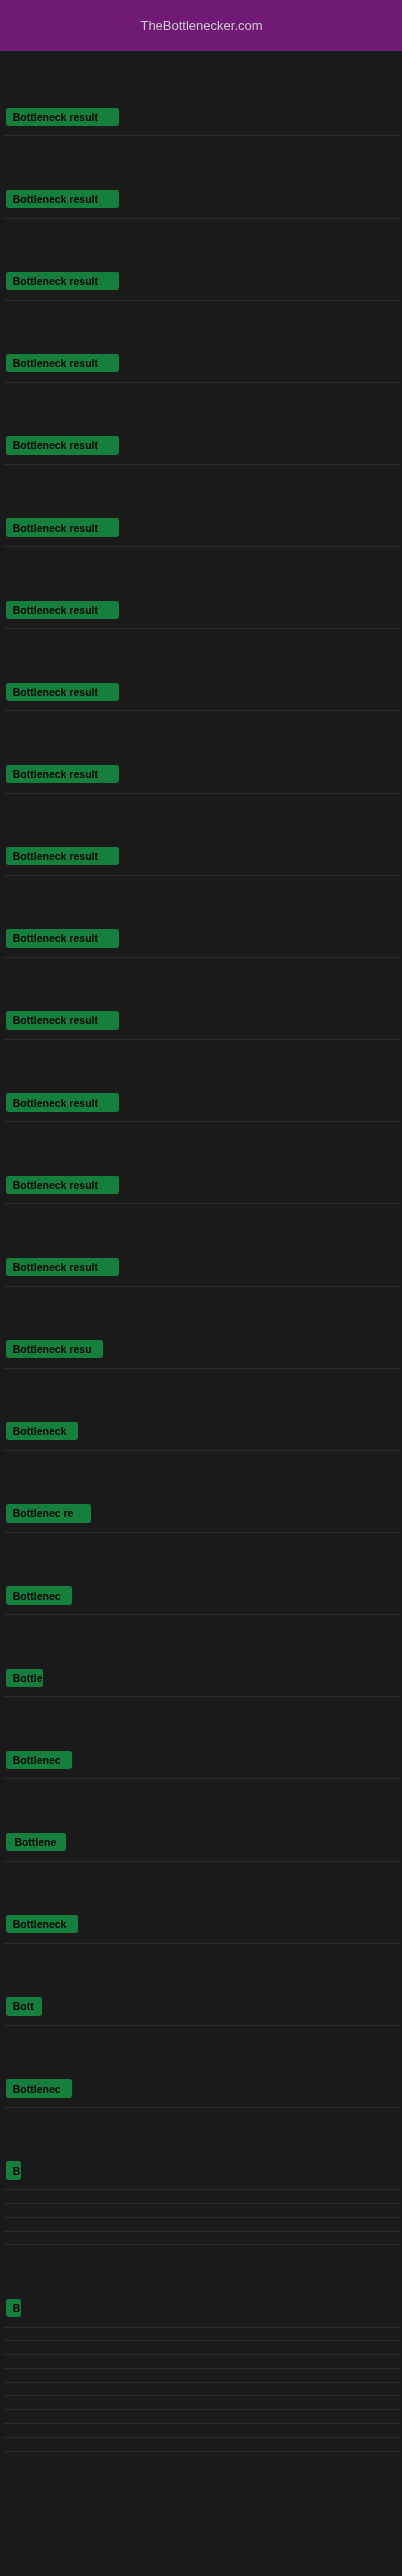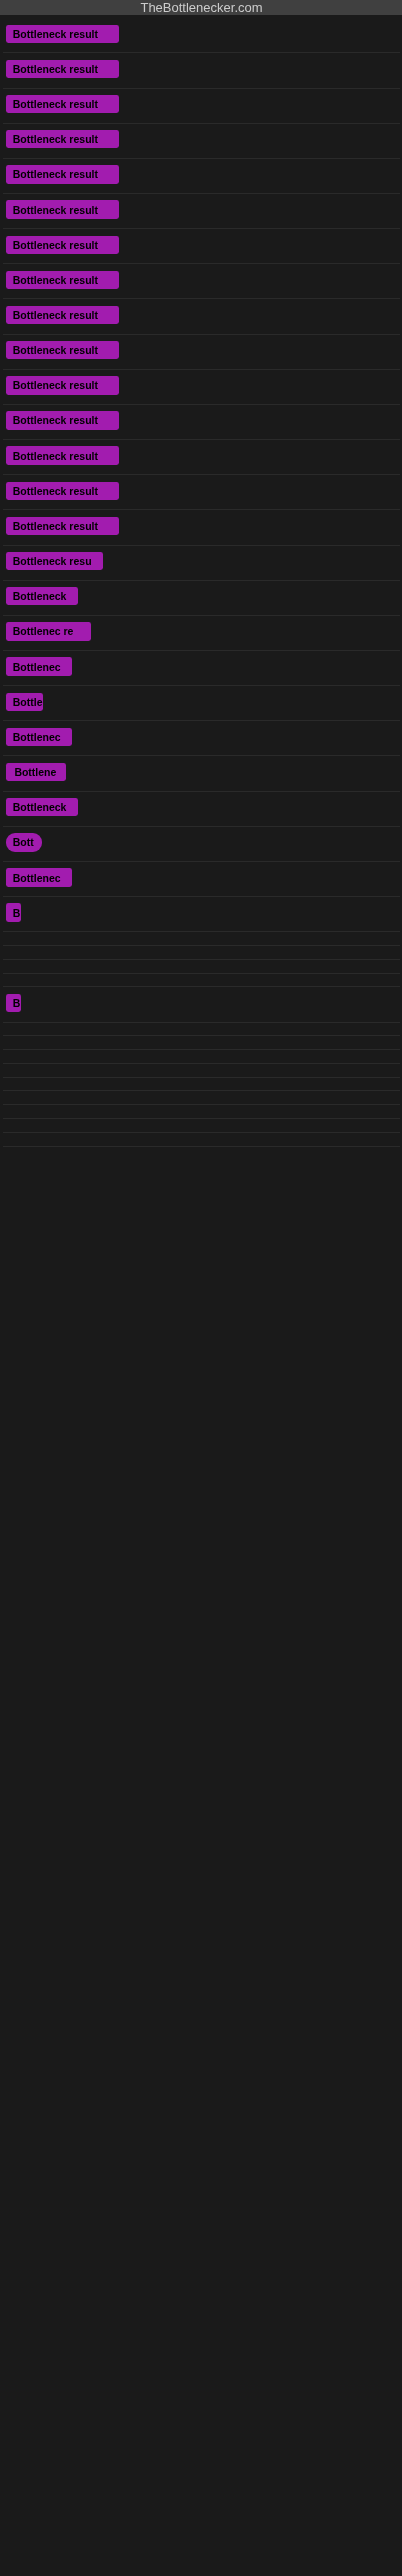--- a/index.html
+++ b/index.html
@@ -11,33 +11,34 @@
       background-color: #1a1a1a;
       width: 403px;
       min-height: 2576px;
       font-family: Arial, sans-serif;
       position: relative;
     }
     .site-title {
       text-align: center;
       color: #cccccc;
       font-size: 13px;
-      padding: 0 0;
-      background-color: #404040;
+      padding: 18px 0;
+      background-color: #701a75;
     }
     .bottleneck-badge {
       display: inline-block;
-      background-color: #a21caf;
+      background-color: #15803d;
       color: #000;
       font-size: 10.5px;
       font-weight: bold;
       padding: 3.2px 6.4px;
       border-radius: 2.4px;
       white-space: nowrap;
       overflow: hidden;
+      margin-top: 47px;
     }
     .items-container {
       padding: 3.2px 3.2px;
     }
     .item-row {
       padding: 6.4px 3.2px;
       border-bottom: 0.8px solid #2a2a2a;
     }
   </style>
 </head>
@@ -64,21 +65,21 @@
     <div class="item-row"><span class="bottleneck-badge" style="max-width: 113px; width: 113px;">Bottleneck result</span></div>
     <div class="item-row"><span class="bottleneck-badge" style="max-width: 113px; width: 113px;">Bottleneck result</span></div>
     <div class="item-row"><span class="bottleneck-badge" style="max-width: 97px; width: 97px;">Bottleneck resu</span></div>
     <div class="item-row"><span class="bottleneck-badge" style="max-width: 72px; width: 72px;">Bottleneck</span></div>
     <div class="item-row"><span class="bottleneck-badge" style="max-width: 85px; width: 85px;">Bottlenec re</span></div>
     <div class="item-row"><span class="bottleneck-badge" style="max-width: 66px; width: 66px;">Bottlenec</span></div>
     <div class="item-row"><span class="bottleneck-badge" style="max-width: 44px; width: 37px;">Bottle</span></div>
     <div class="item-row"><span class="bottleneck-badge" style="max-width: 66px; width: 66px;">Bottlenec</span></div>
     <div class="item-row"><span class="bottleneck-badge" style="max-width: 60px; width: 76px; padding-left: 8px;">Bottlene</span></div>
     <div class="item-row"><span class="bottleneck-badge" style="max-width: 72px; width: 72px;">Bottleneck</span></div>
-    <div class="item-row"><span class="bottleneck-badge" style="max-width: 36px; width: 36px; border-radius: 9px;">Bott</span></div>
+    <div class="item-row"><span class="bottleneck-badge" style="max-width: 36px; width: 36px;">Bott</span></div>
     <div class="item-row"><span class="bottleneck-badge" style="max-width: 66px; width: 66px;">Bottlenec</span></div>
     <div class="item-row"><span class="bottleneck-badge" style="max-width: 14.5px; width: 14.5px;">B</span></div>
     <div class="item-row"></div>
     <div class="item-row"></div>
     <div class="item-row"></div>
     <div class="item-row"></div>
     <div class="item-row"><span class="bottleneck-badge" style="max-width: 14.5px; width: 14.5px;">B</span></div>
     <div class="item-row"></div>
     <div class="item-row"></div>
     <div class="item-row"></div>

